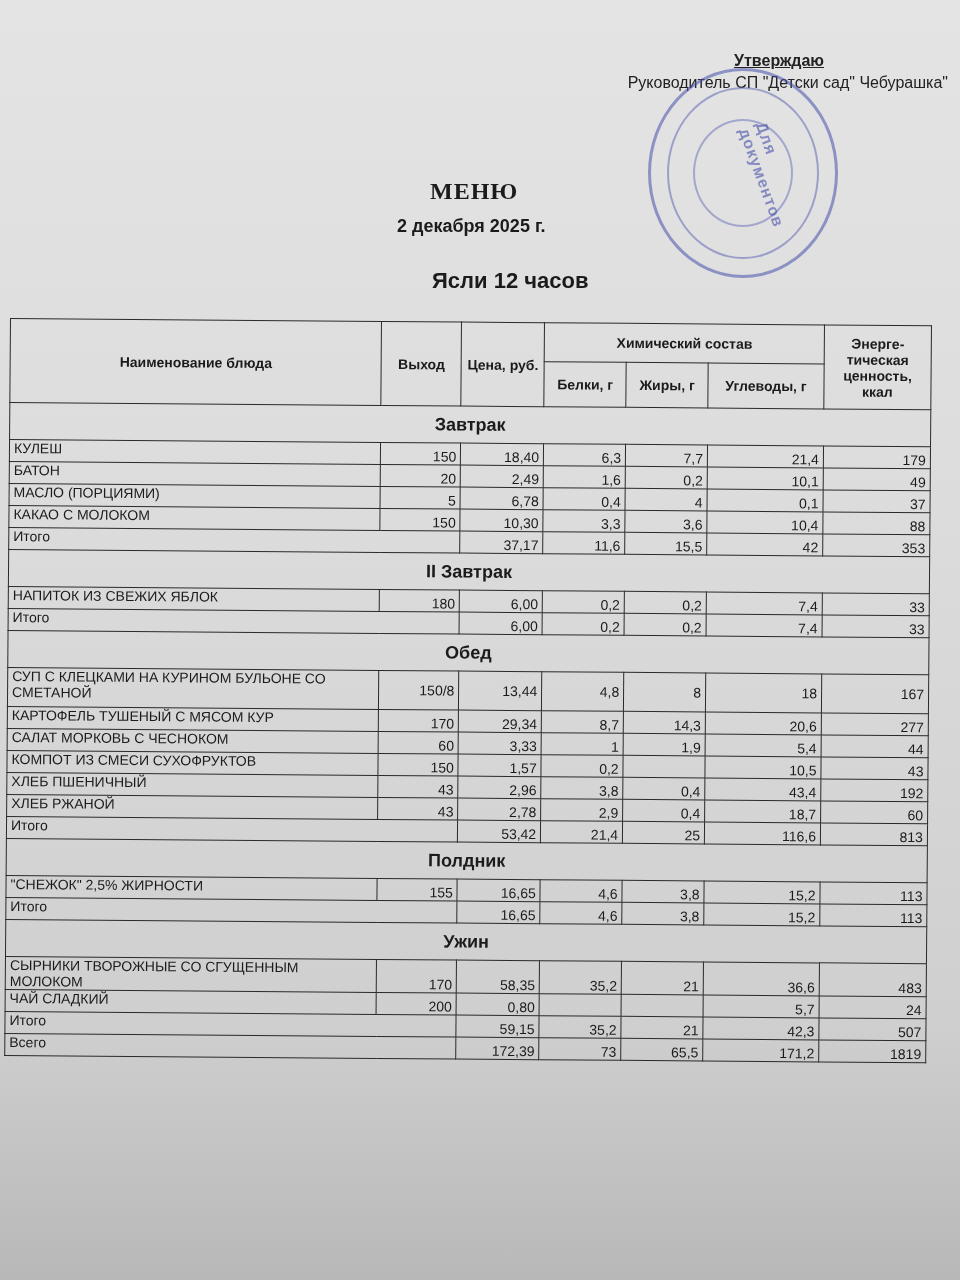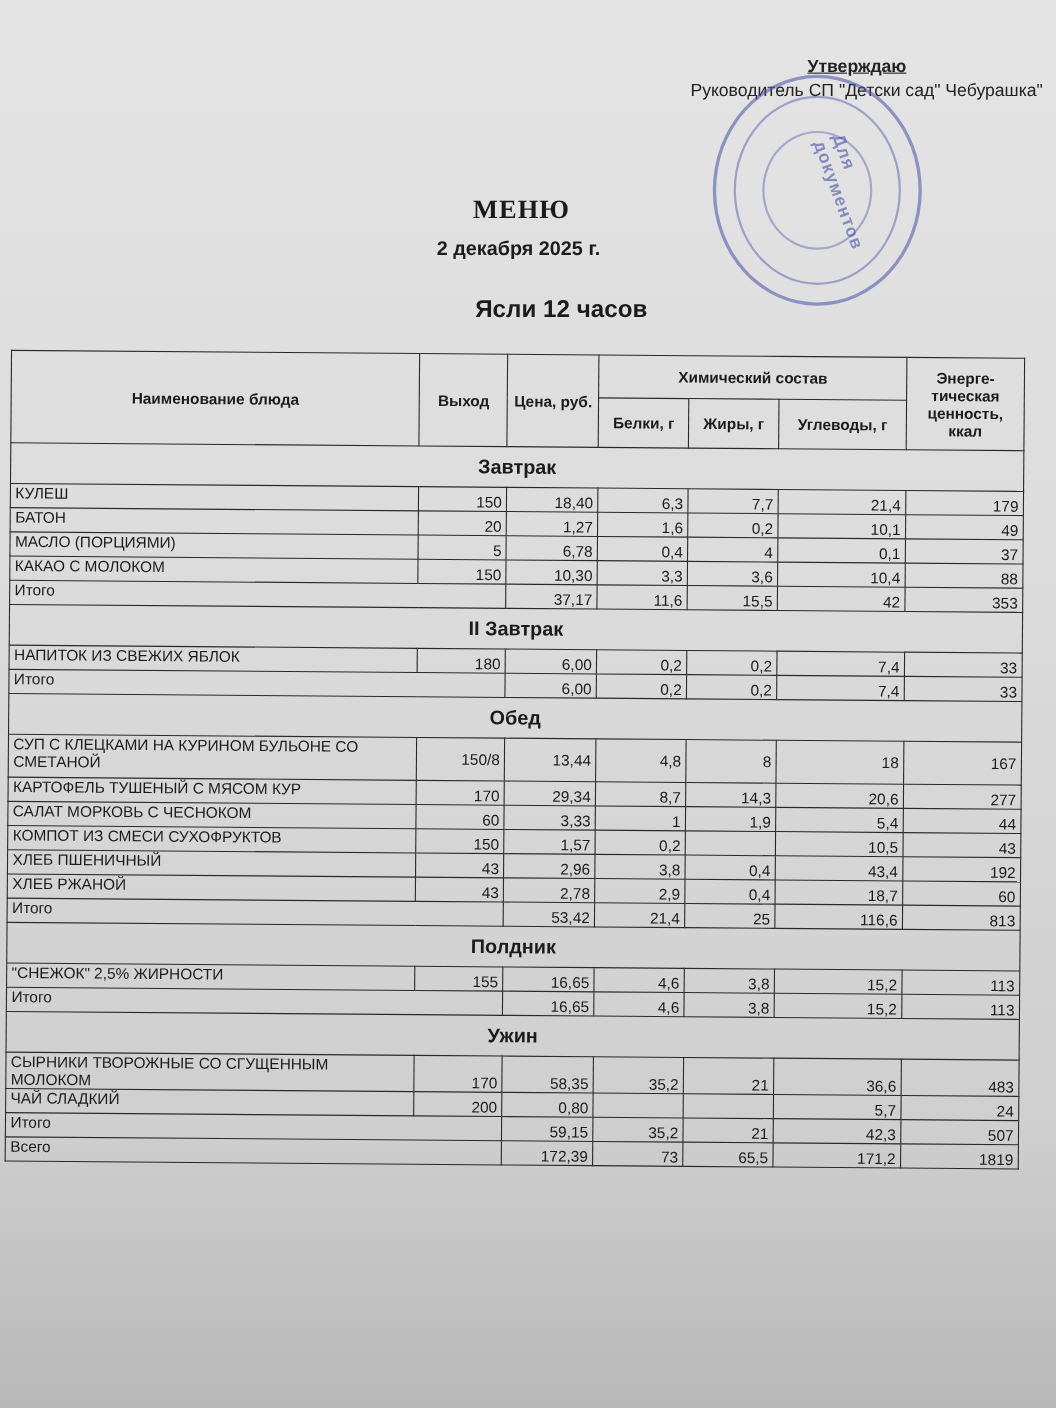--- a/index.html
+++ b/index.html
@@ -99,21 +99,21 @@
         <td class="num">150</td>
         <td class="num">18,40</td>
         <td class="num">6,3</td>
         <td class="num">7,7</td>
         <td class="num">21,4</td>
         <td class="num">179</td>
       </tr>
       <tr class="row">
         <td class="name">БАТОН</td>
         <td class="num">20</td>
-        <td class="num">1,27</td>
+        <td class="num">2,49</td>
         <td class="num">1,6</td>
         <td class="num">0,2</td>
         <td class="num">10,1</td>
         <td class="num">49</td>
       </tr>
       <tr class="row">
         <td class="name">МАСЛО (ПОРЦИЯМИ)</td>
         <td class="num">5</td>
         <td class="num">6,78</td>
         <td class="num">0,4</td>

